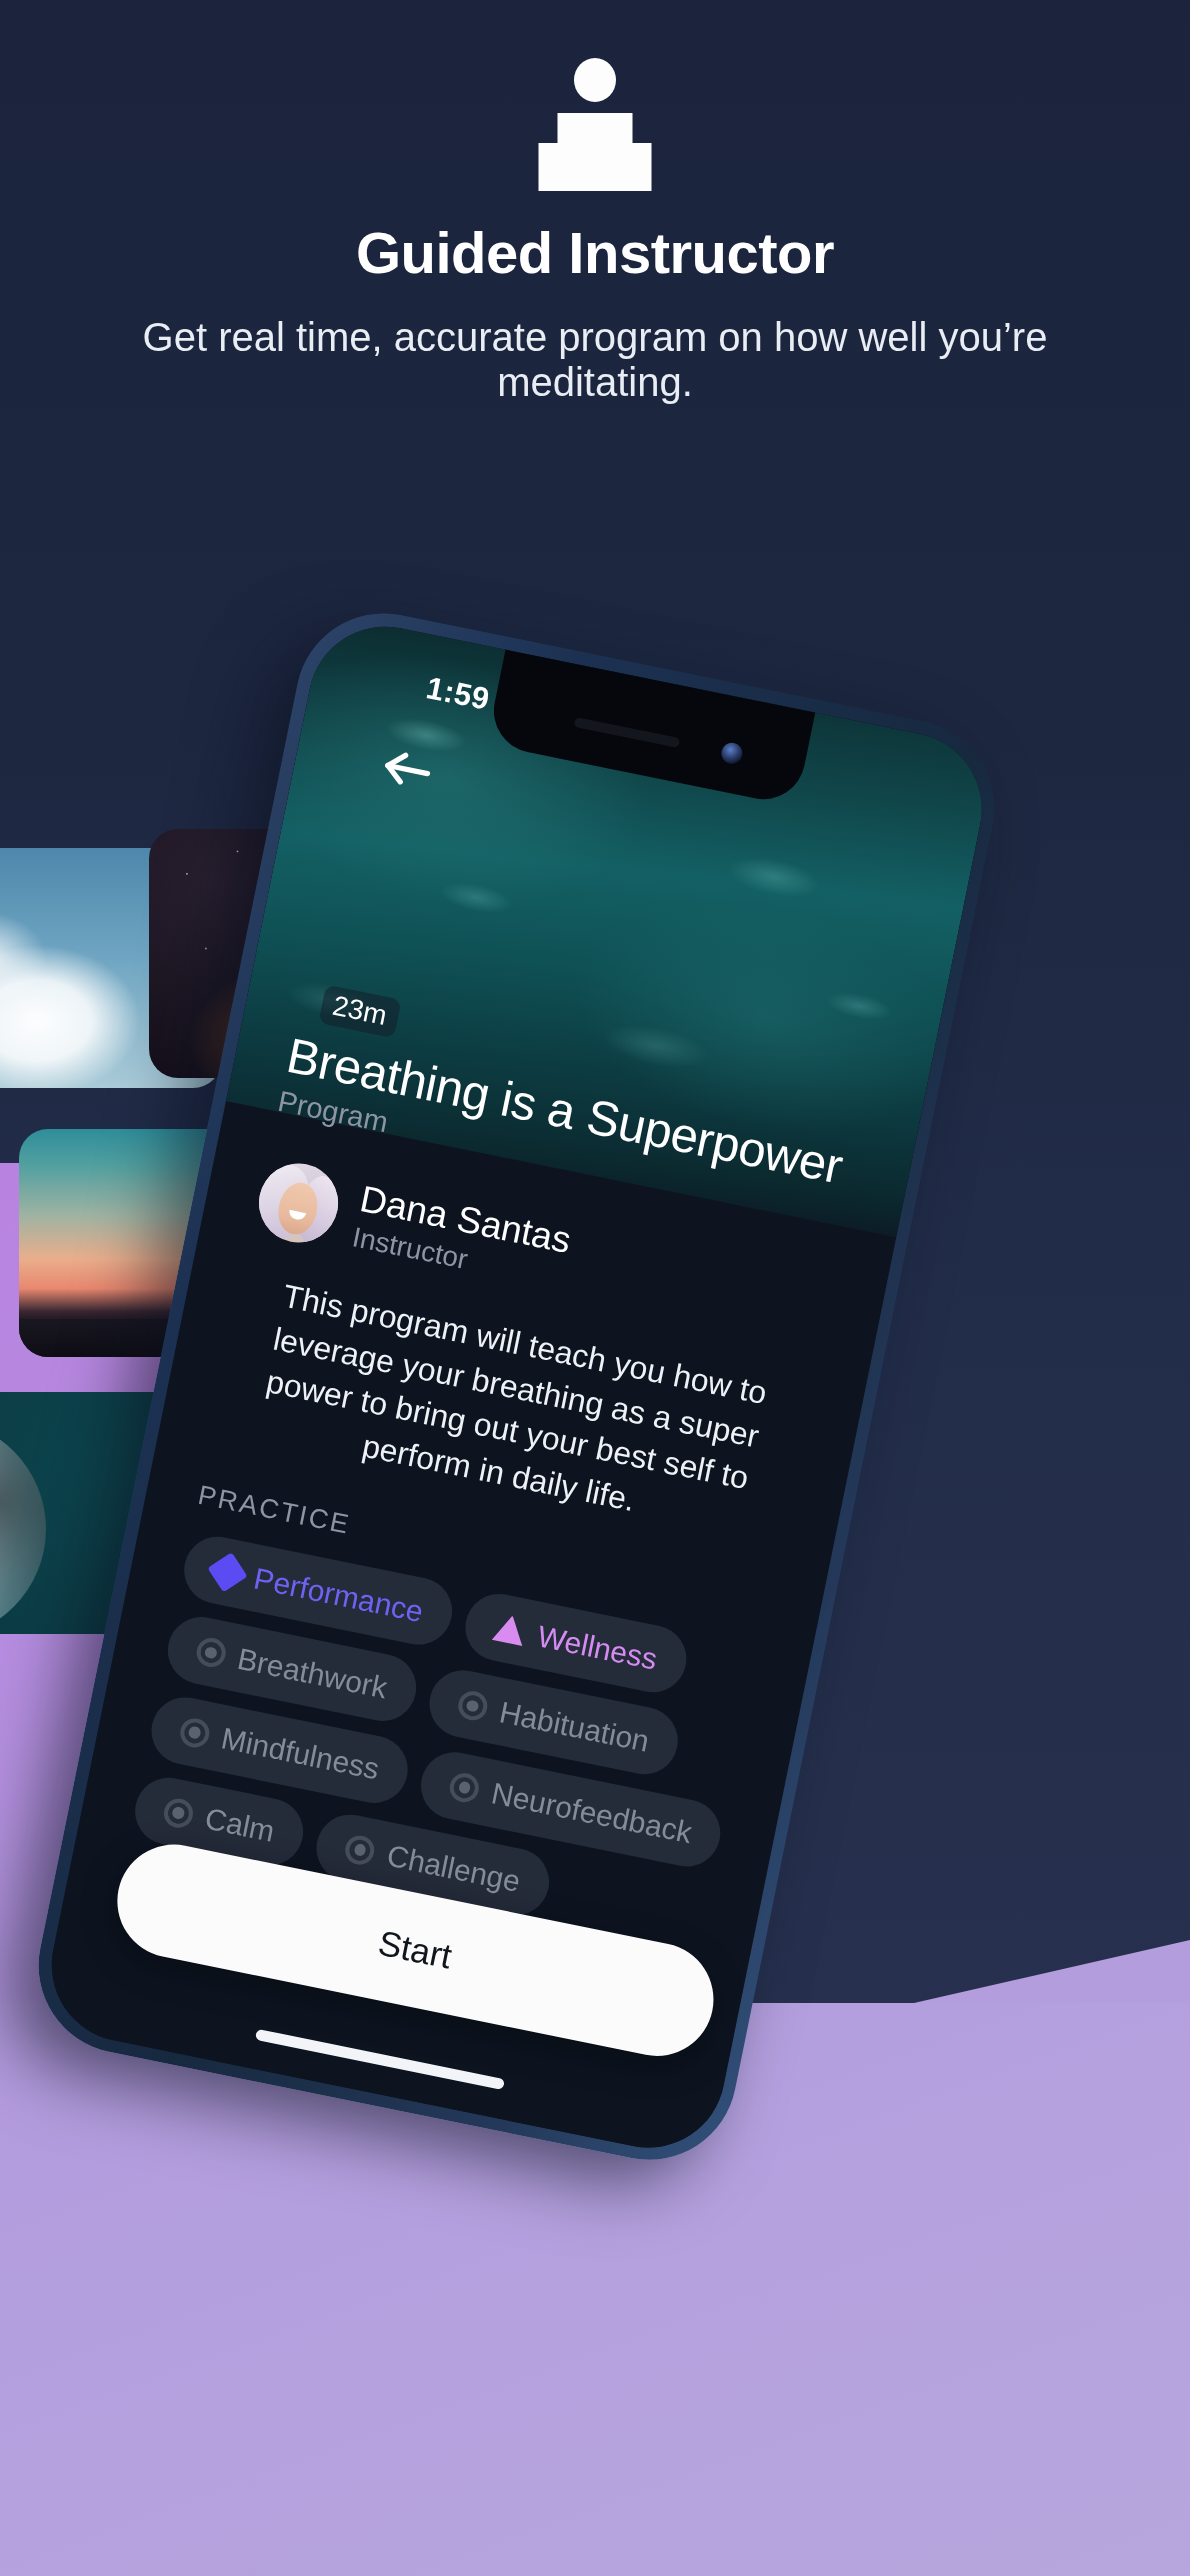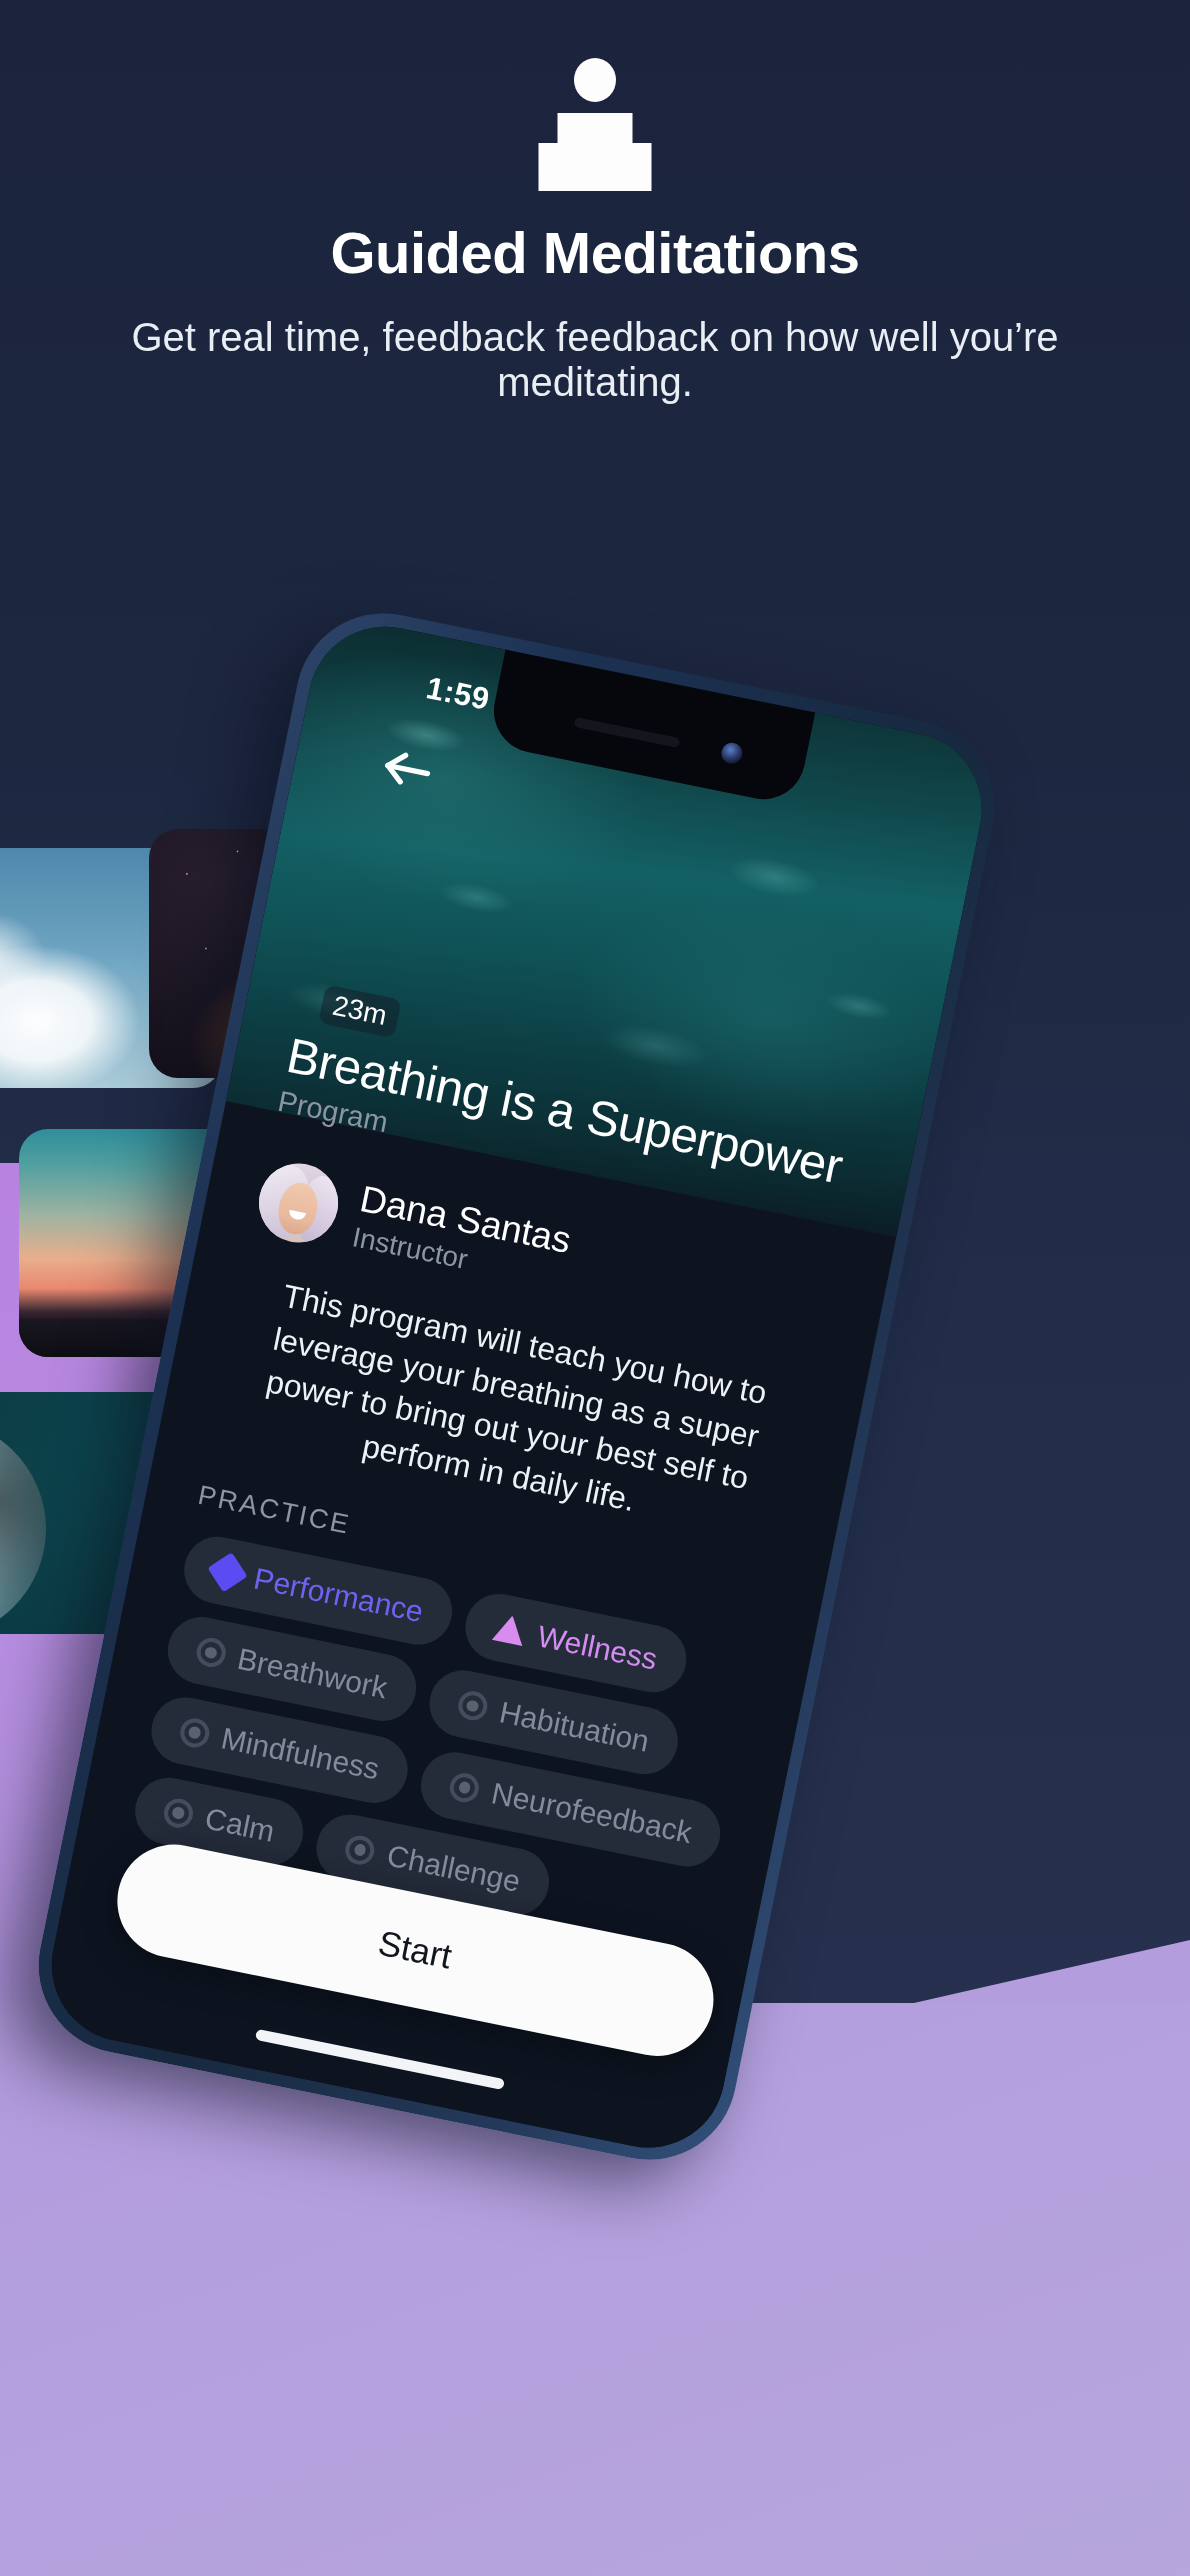--- a/index.html
+++ b/index.html
@@ -340,22 +340,22 @@
   <div class="bg-purple"></div>
   <div class="bg-purple-wedge"></div>
   <div class="bg-purple-bottom"></div>
 
   <div class="header">
     <div class="logo">
       <div class="head"></div>
       <div class="torso"></div>
       <div class="base"></div>
     </div>
-    <div class="title">Guided Meditations</div>
-    <div class="subtitle">Get real time, feedback feedback on how well you’re meditating.</div>
+    <div class="title">Guided Instructor</div>
+    <div class="subtitle">Get real time, accurate program on how well you’re meditating.</div>
   </div>
 
   <div class="tile t-cloud">
     <div class="inner"></div>
   </div>
 
   <div class="tile t-galaxy">
     <div class="inner"></div>
     <div class="stars"></div>
     <div class="figure"></div>

